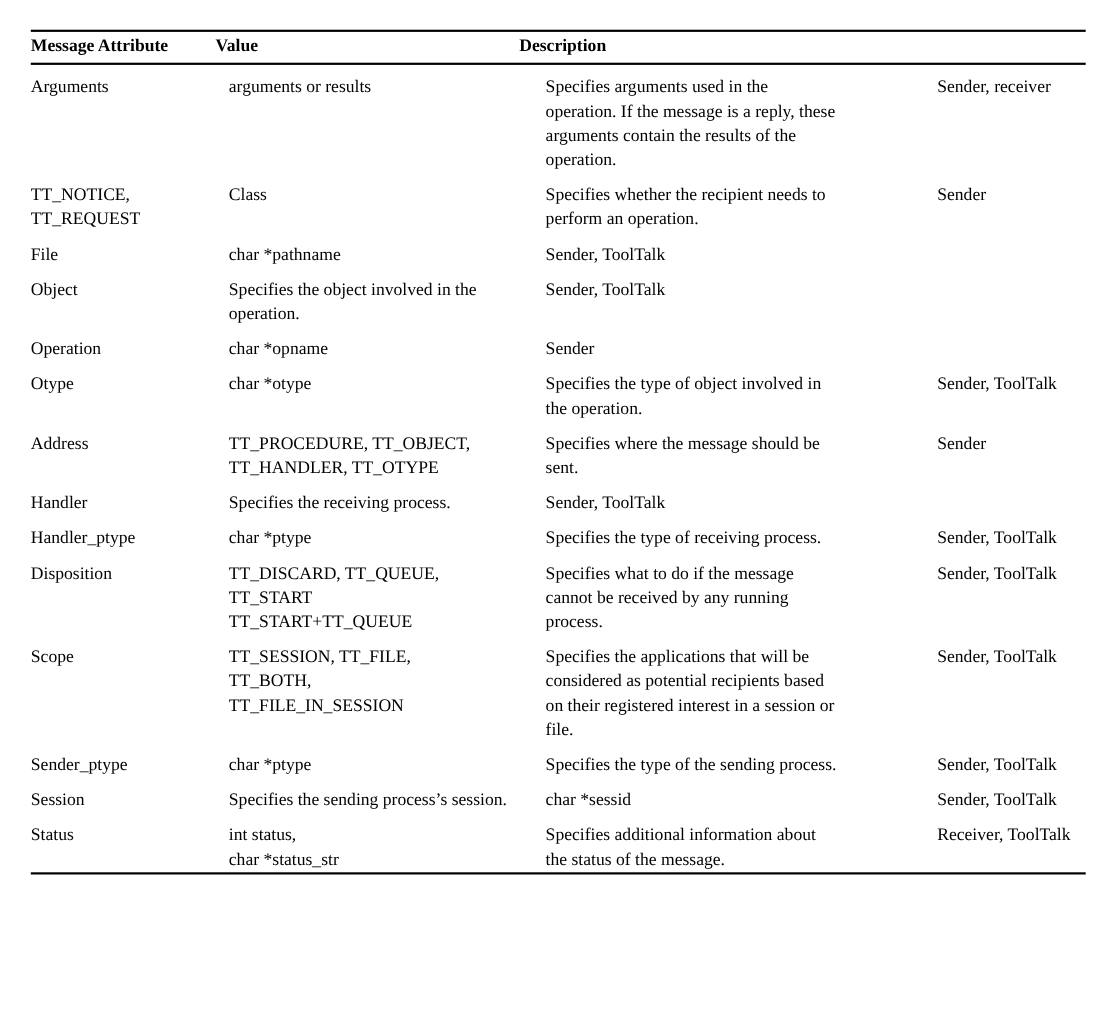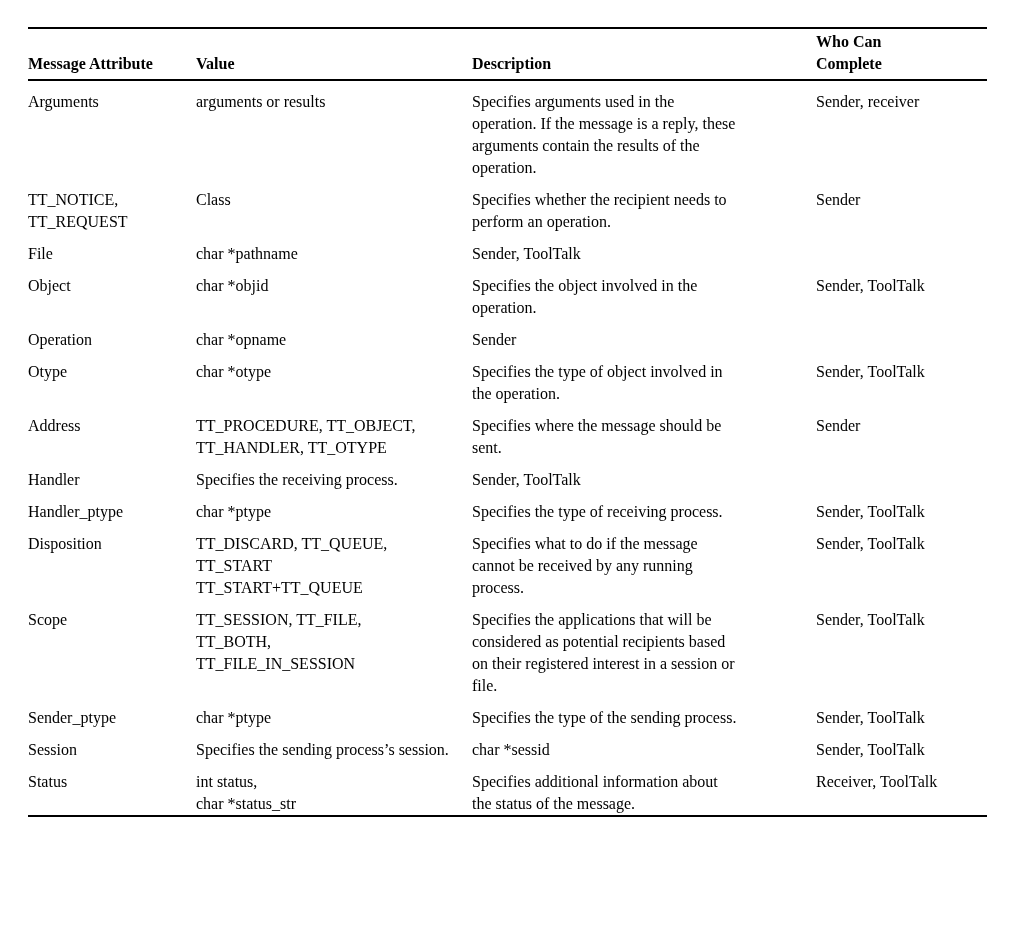--- a/index.html
+++ b/index.html
@@ -42,39 +42,38 @@
   .header-row {
     align-items: end;
     padding-top: 2px;
     padding-bottom: 4px;
   }
   .header-row .cell {
     font-weight: bold;
   }
   .body-row {
     padding-top: 10px;
+    gap: 12px;
   }
   .body-row:last-child {
     padding-bottom: 8px;
   }
 </style>
 </head>
 <body>
 
 <div class="page">
   <div class="doc-table">
 
     <div class="rule rule-top"></div>
 
     <div class="grid-row header-row">
       <div class="cell">Message Attribute</div>
       <div class="cell">Value</div>
       <div class="cell">Description</div>
-      <div class="cell">Who Can
-Complete</div>
     </div>
 
     <div class="rule rule-mid"></div>
 
     <div class="grid-row body-row">
       <div class="cell">Arguments</div>
       <div class="cell">arguments or results</div>
       <div class="cell">Specifies arguments used in the
 operation. If the message is a reply, these
 arguments contain the results of the
@@ -91,21 +90,20 @@
     </div>
 
     <div class="grid-row body-row">
       <div class="cell">File</div>
       <div class="cell">char *pathname</div>
       <div class="cell">Sender, ToolTalk</div>
     </div>
 
     <div class="grid-row body-row">
       <div class="cell">Object</div>
-      <div class="cell">char *objid</div>
       <div class="cell">Specifies the object involved in the
 operation.</div>
       <div class="cell">Sender, ToolTalk</div>
     </div>
 
     <div class="grid-row body-row">
       <div class="cell">Operation</div>
       <div class="cell">char *opname</div>
       <div class="cell">Sender</div>
     </div>

